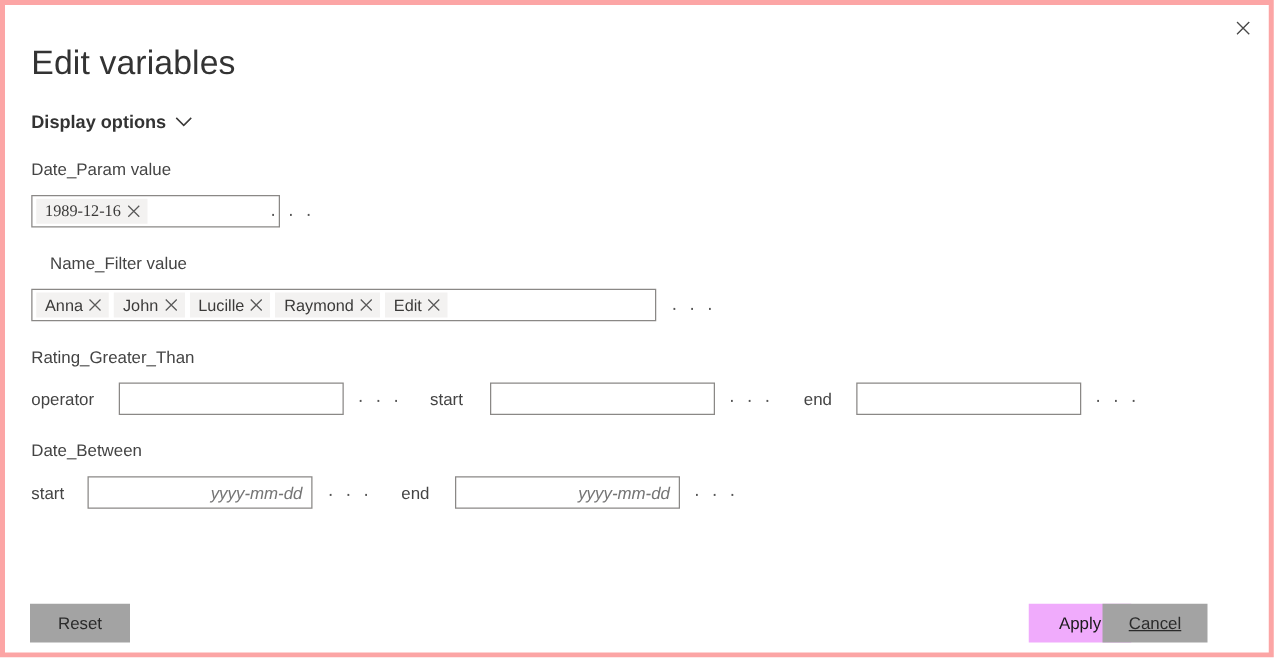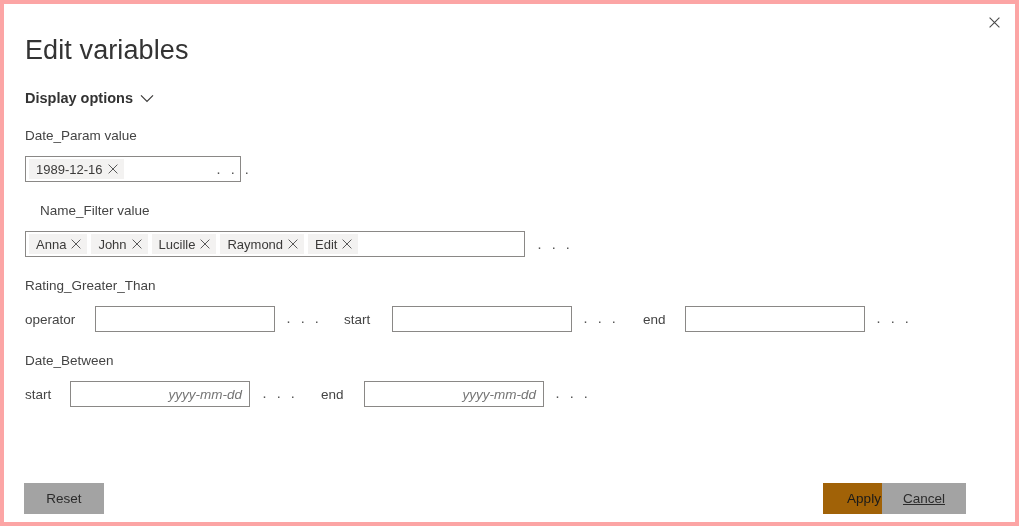--- a/index.html
+++ b/index.html
@@ -154,21 +154,21 @@
     font-family: "Liberation Sans", sans-serif;
     font-size: 13.5px;
     color: #2b2b2b;
     cursor: pointer;
     display: flex;
     align-items: center;
     justify-content: center;
     padding: 0;
   }
   .btn-neutral { background: #a3a3a3; }
-  .btn-primary { background: #a16207; color: #1a1a1a; }
+  .btn-primary { background: #f0abfc; color: #1a1a1a; }
 </style>
 </head>
 <body>
 
 <div class="dialog">
 
   <button class="close-btn">
     <span>
       <svg width="11" height="11" viewBox="0 0 11 11" aria-hidden="true">
         <path d="M0.6 0.6 L10.4 10.4 M10.4 0.6 L0.6 10.4" stroke="#4a4a4a" stroke-width="1.1" fill="none"></path>
@@ -184,21 +184,21 @@
       <svg width="14" height="9" viewBox="0 0 14 9" aria-hidden="true">
         <path d="M1 1.3 L7 7.3 L13 1.3" stroke="#3b3a39" stroke-width="1.2" fill="none"></path>
       </svg>
     </span>
   </div>
 
   <div class="content">
 
     <div class="field-label" style="left:21px; top:124px;">Date_Param value</div>
 
-    <div class="inputbox tagbox" style="left:21px; top:152px; width:216px;">
+    <div class="inputbox tagbox" style="left:21px; top:152px; width:199px;font-family:Liberation Serif, serif;">
       <span class="tag">
         <span>1989-12-16</span>
         <span class="tag-x">
           <svg width="10" height="10" viewBox="0 0 10 10" aria-hidden="true">
             <path d="M0.6 0.6 L9.4 9.4 M9.4 0.6 L0.6 9.4" stroke="#595959" stroke-width="1" fill="none"></path>
           </svg>
         </span>
       </span>
     </div>
 

